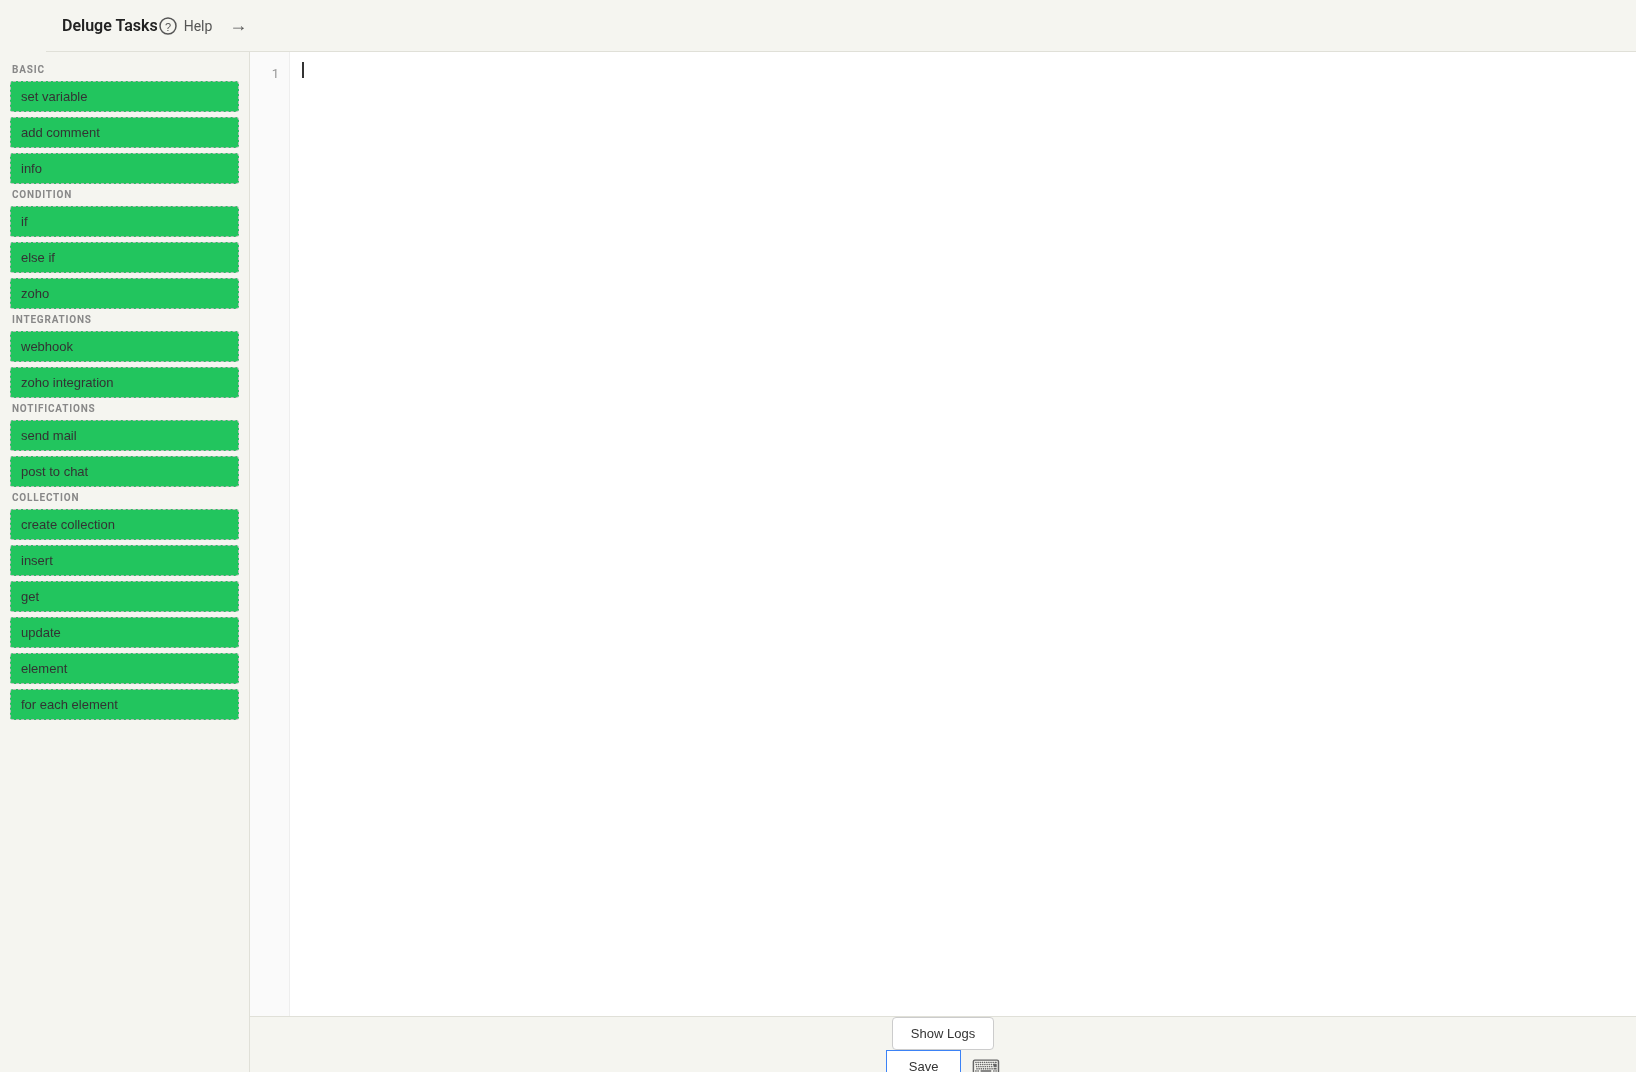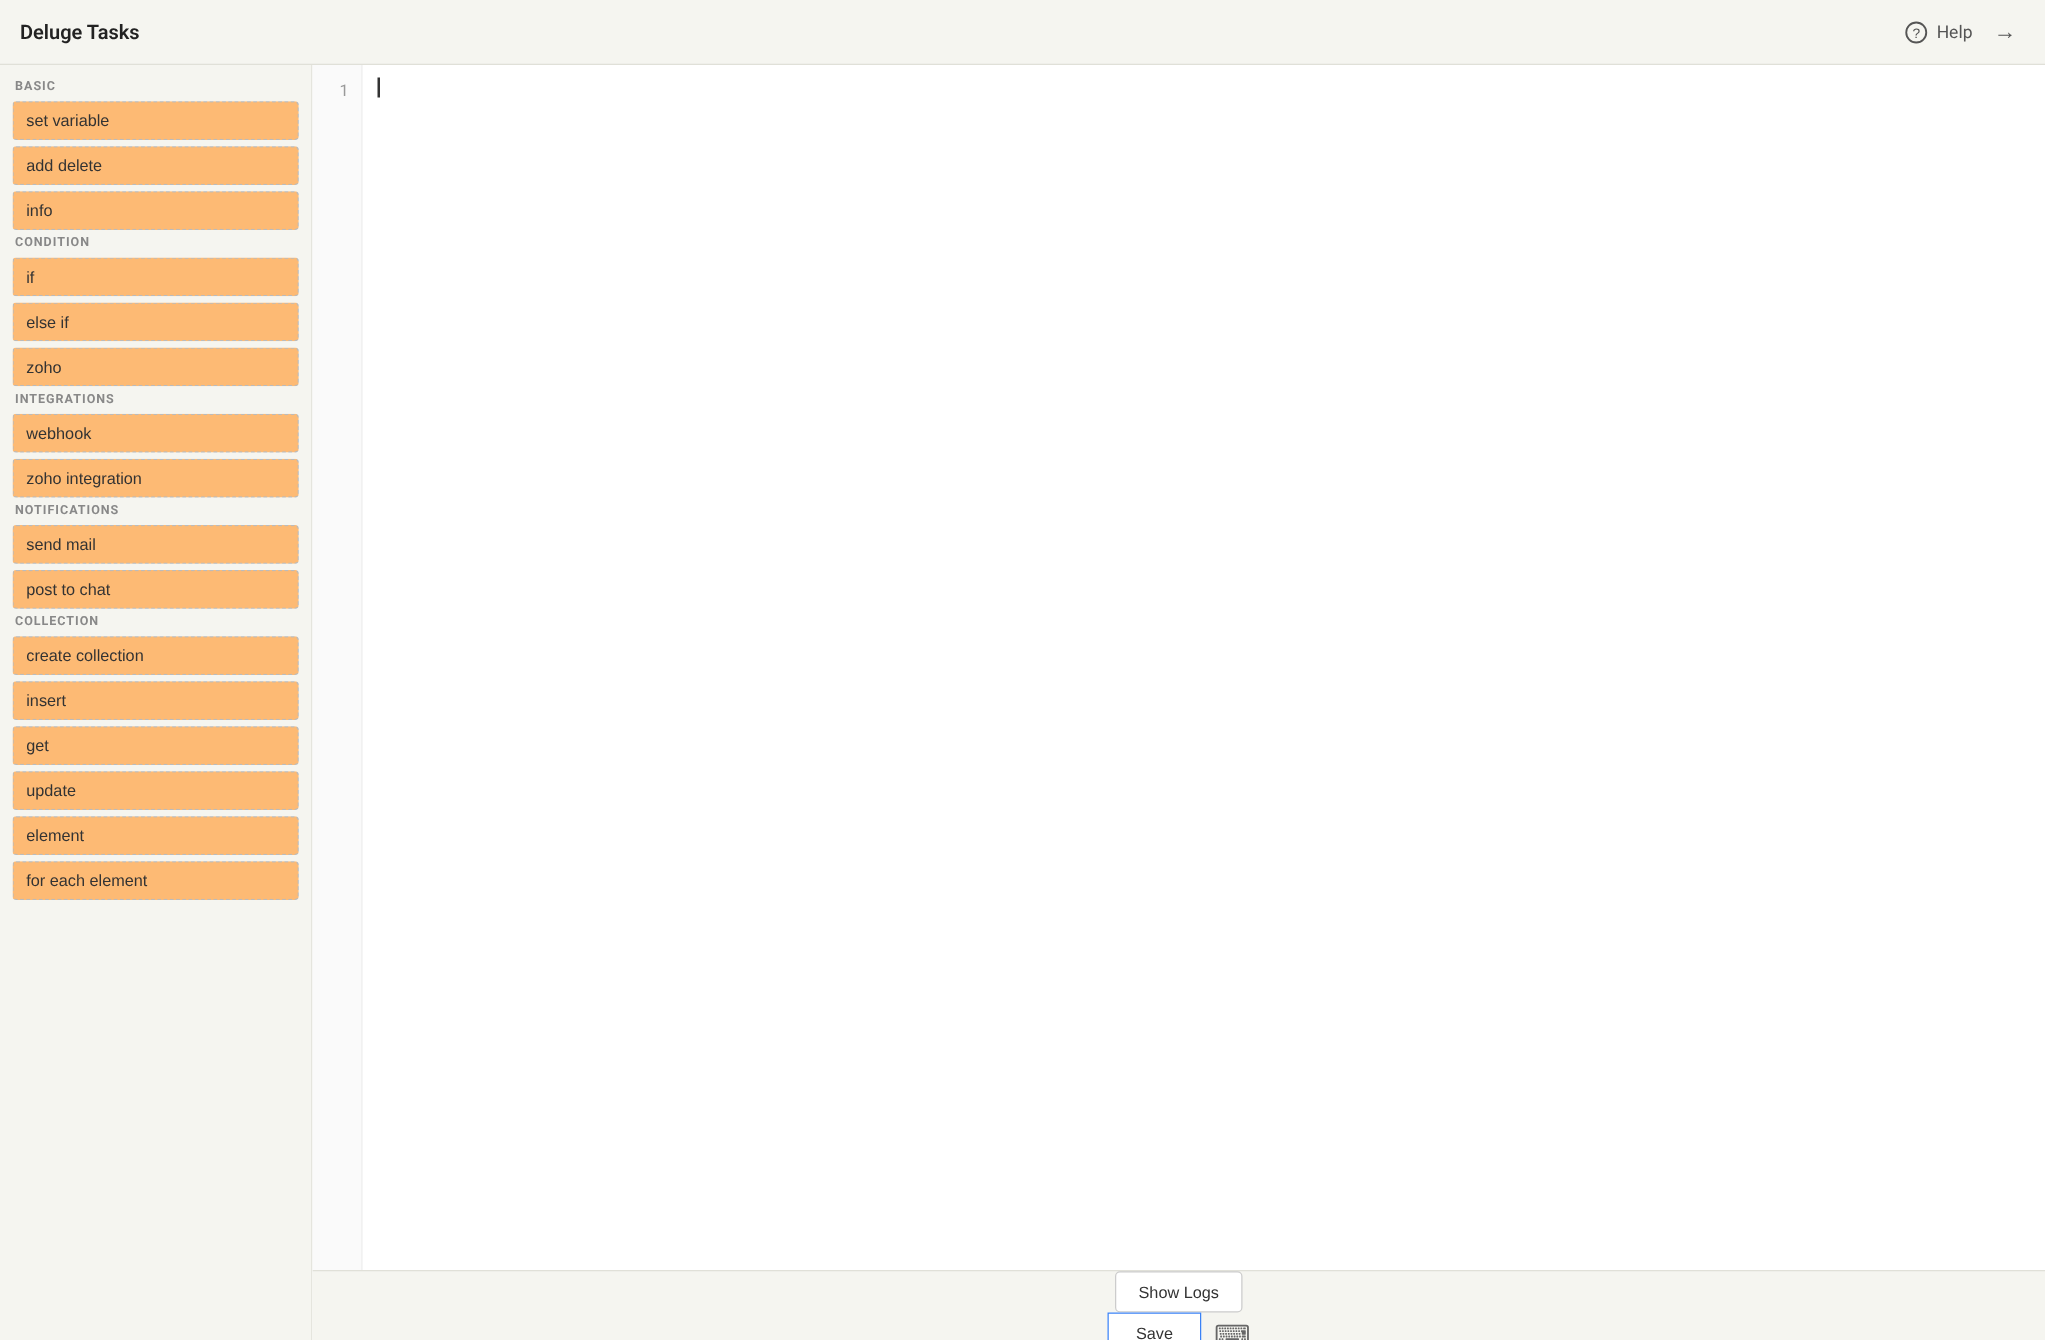--- a/index.html
+++ b/index.html
@@ -18,23 +18,24 @@
       flex-direction: column;
     }
 
     
     .header {
       background: #f5f5f0;
       border-bottom: 1px solid #e0e0d8;
       height: 52px;
       display: flex;
       align-items: center;
-      justify-content: space-between;
+      justify-content: flex-start;
       padding: 0 16px;
       flex-shrink: 0;
+      margin-left: 46px;
     }
 
     .header-title {
       font-size: 16px;
       font-weight: 600;
       color: #222;
     }
 
     .header-help {
       display: flex;
@@ -91,21 +92,21 @@
 
     .section-label:first-child {
       margin-top: 0;
     }
 
     .task-btn {
       display: block;
       width: 100%;
       padding: 7px 10px;
       margin-bottom: 5px;
-      background: #fdba74;
+      background: #22c55e;
       border: 1.5px dashed #bbb;
       border-radius: 3px;
       text-align: left;
       font-size: 13px;
       color: #333;
       cursor: pointer;
       transition: background 0.15s;
     }
 
     
@@ -243,21 +244,21 @@
   </div>
 </div>
 
 <div class="main-layout">
 
   <div class="sidebar">
 
     <div>
       <div class="section-label">BASIC</div>
       <button class="task-btn">set variable</button>
-      <button class="task-btn">add delete</button>
+      <button class="task-btn">add comment</button>
       <button class="task-btn">info</button>
     </div>
 
     <div>
       <div class="section-label">CONDITION</div>
       <button class="task-btn">if</button>
       <button class="task-btn">else if</button>
       <button class="task-btn">zoho</button>
     </div>
 

